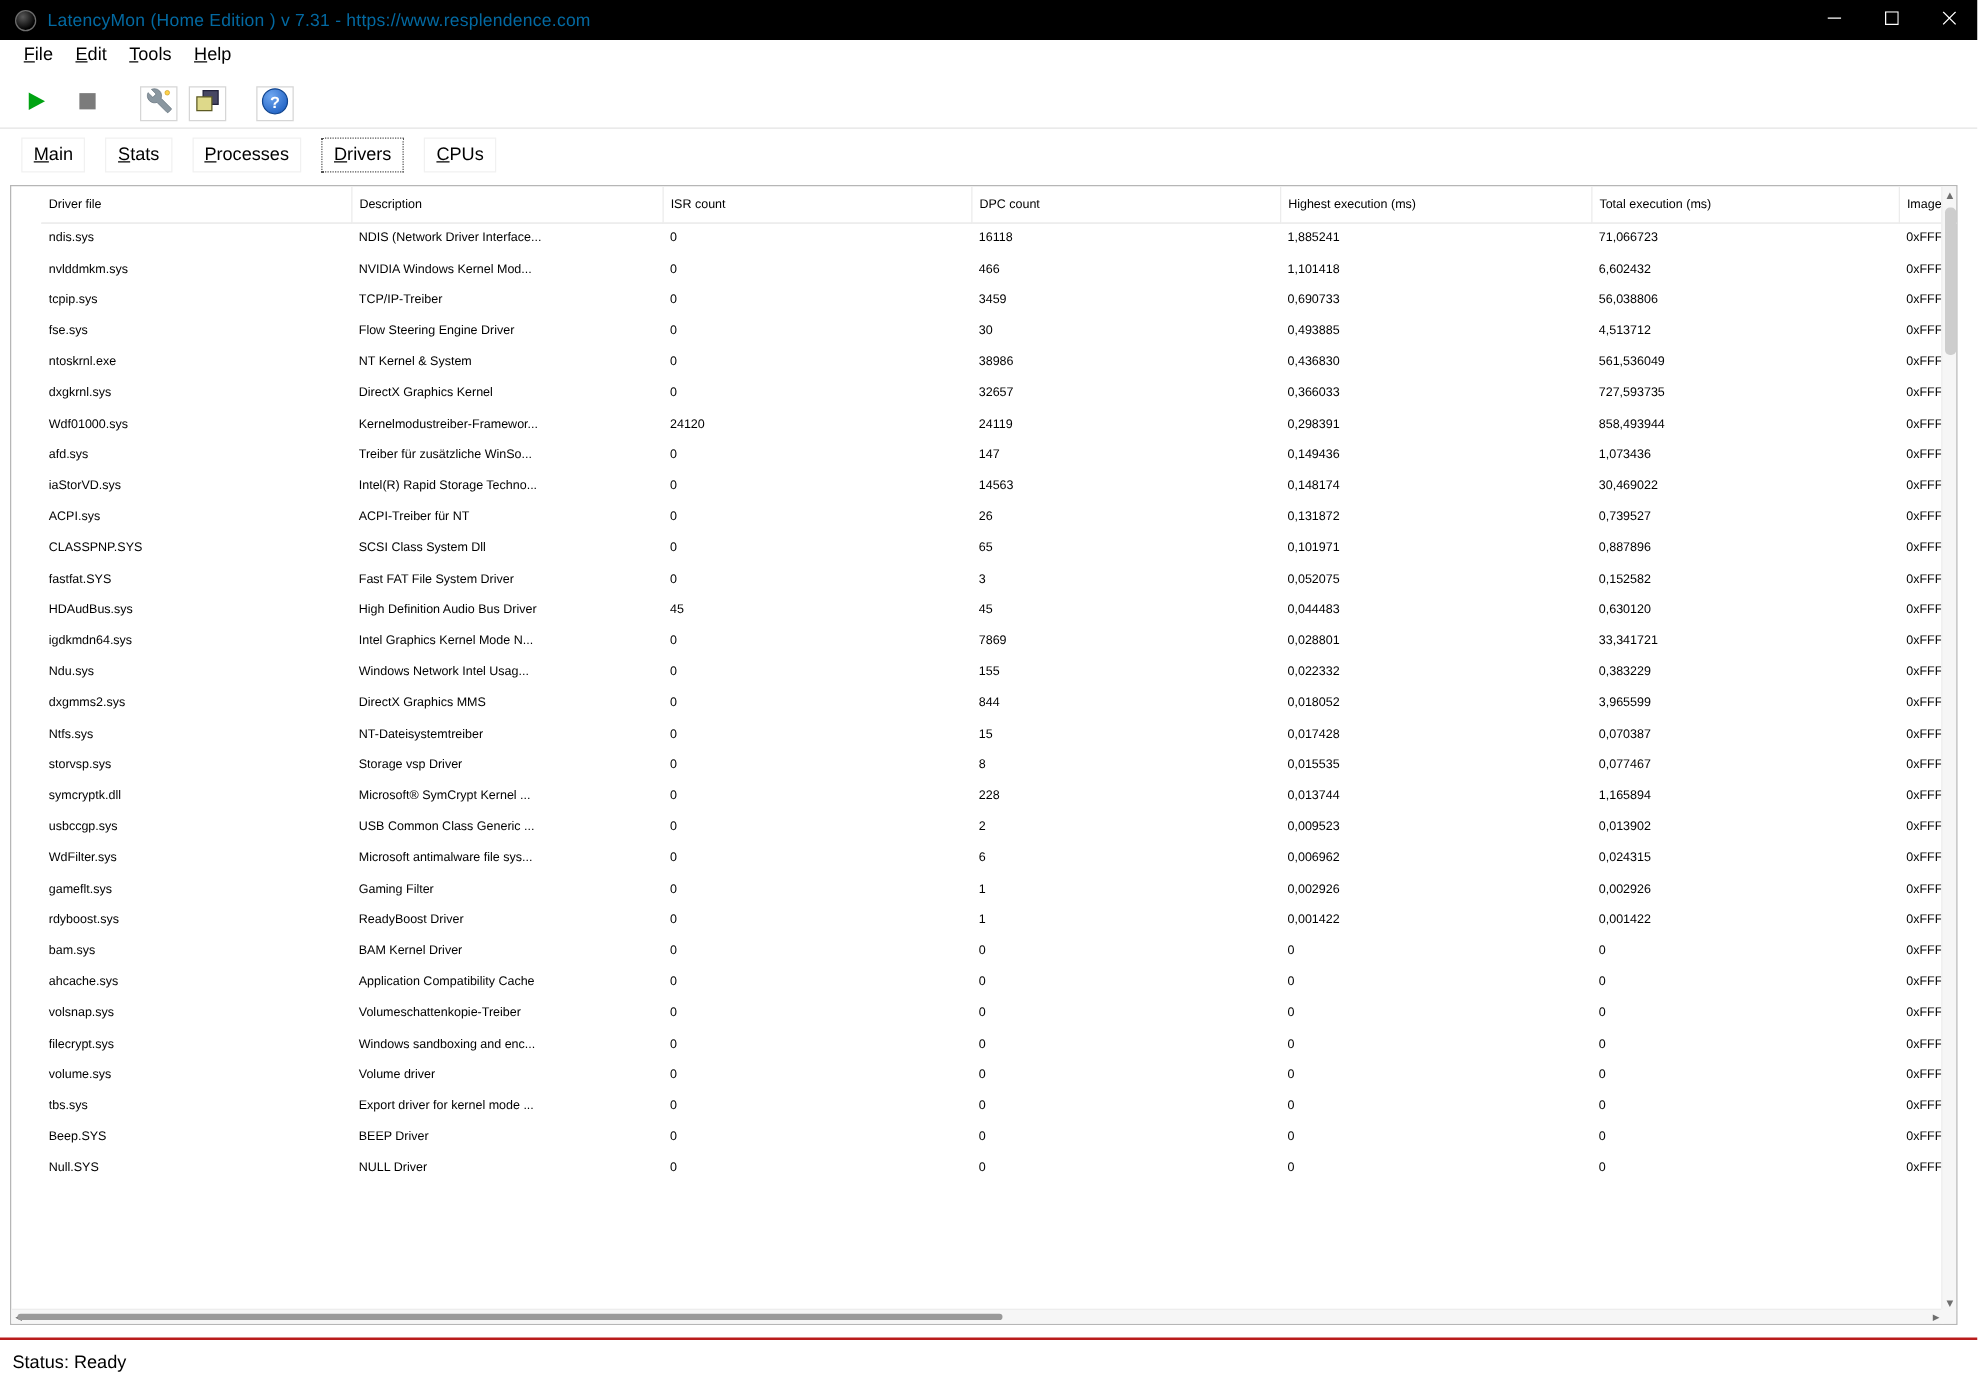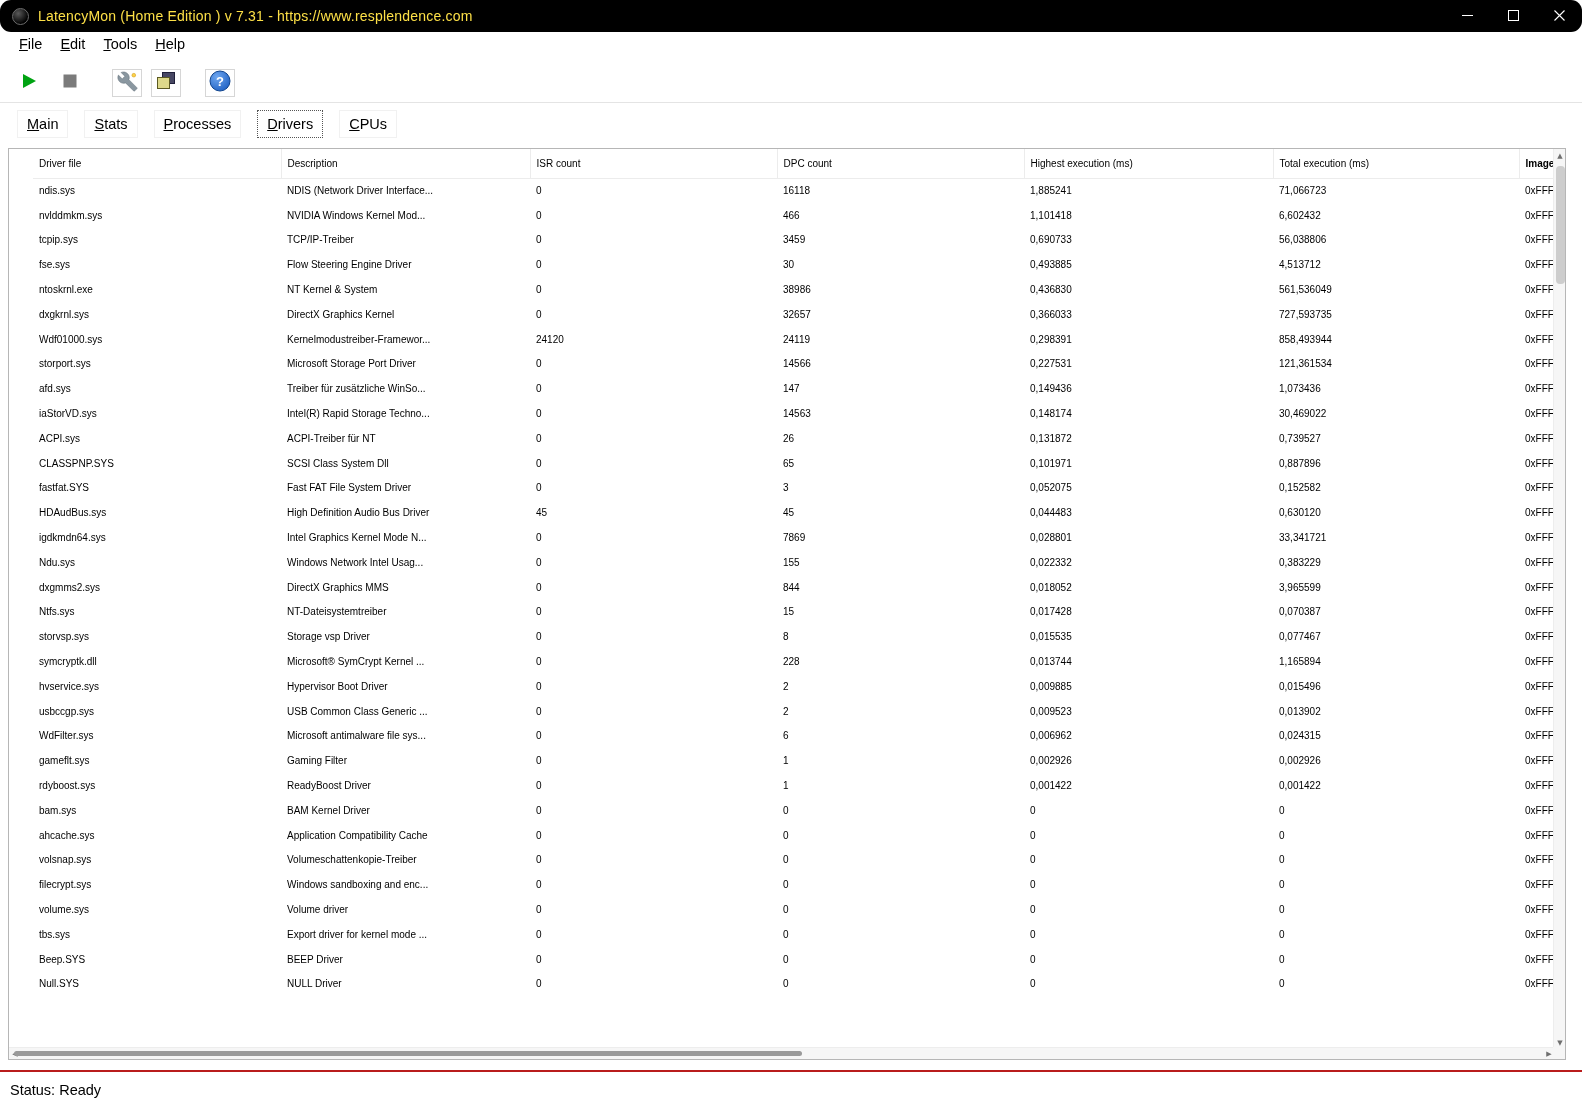--- a/index.html
+++ b/index.html
@@ -4,21 +4,21 @@
 <style>
   * { margin:0; padding:0; box-sizing:border-box; }
   html,body { width:1582px; height:1108px; }
   body {
     position:relative; background:#ffffff; color:#000;
     font-family:"Liberation Sans", sans-serif; font-size:14.5px; overflow:hidden;
   }
 
   
   .titlebar { position:absolute; top:0; left:0; right:0; height:32px; background:#000;
-    color:#fde047; display:flex; align-items:center;border-radius:11px; }
+    color:#0369a1; display:flex; align-items:center; }
   .app-icon { width:17px; height:17px; border-radius:50%; margin:0 9px 0 12px;
     background:radial-gradient(circle at 35% 30%, #5a5a5a, #000 72%); border:1px solid #6e6e6e; }
   .title-text { font-size:14px; letter-spacing:0.2px; white-space:nowrap; }
   .win-controls { margin-left:auto; display:flex; height:100%; }
   .win-btn { width:46px; height:100%; display:flex; align-items:center; justify-content:center; }
 
   
   .menubar { position:absolute; top:32px; left:0; right:0; height:31px; background:#fff;
     display:flex; padding-left:10px; }
   .menu-item { padding:4px 9px; cursor:default; }
@@ -40,21 +40,21 @@
   .tab { padding:5px 9px; margin-right:16px; border:1px solid #f1f1f1; white-space:nowrap; cursor:default; }
   .tab.active { border:1px dotted #555; }
 
   
   .listview { position:absolute; left:8px; top:148px; width:1558px; height:912px;
     border:1px solid #b6b6b6; background:#fff; overflow:hidden; }
   .lv-table { border-collapse:collapse; table-layout:fixed; width:1546px; font-size:10px;margin-left:24px; }
   .lv-table th { height:29px; font-weight:normal; text-align:left; padding:0 6px;
     border-right:1px solid #ececec; border-bottom:1px solid #ececec;
     white-space:nowrap; overflow:hidden; }
-  .lv-table th:last-child { border-right:none;font-weight:bold; }
+  .lv-table th:last-child { border-right:none; }
   .lv-table th:nth-child(1), .lv-table td:nth-child(1) { width:248px; }
   .lv-table th:nth-child(2), .lv-table td:nth-child(2) { width:249px; }
   .lv-table th:nth-child(3), .lv-table td:nth-child(3) { width:247px; }
   .lv-table th:nth-child(4), .lv-table td:nth-child(4) { width:247px; }
   .lv-table th:nth-child(5), .lv-table td:nth-child(5) { width:249px; }
   .lv-table th:nth-child(6), .lv-table td:nth-child(6) { width:246px; }
   .lv-table td { height:24.8px; padding:0 6px; white-space:nowrap; overflow:hidden; }
 
   
   .vscroll { position:absolute; top:0; right:0; width:12px; height:900px; background:#f6f6f6;
@@ -225,29 +225,20 @@
         <tr>
           <td>Wdf01000.sys</td>
           <td>Kernelmodustreiber-Framewor...</td>
           <td>24120</td>
           <td>24119</td>
           <td>0,298391</td>
           <td>858,493944</td>
           <td>0xFFF</td>
         </tr>
         <tr>
-          <td>storport.sys</td>
-          <td>Microsoft Storage Port Driver</td>
-          <td>0</td>
-          <td>14566</td>
-          <td>0,227531</td>
-          <td>121,361534</td>
-          <td>0xFFF</td>
-        </tr>
-        <tr>
           <td>afd.sys</td>
           <td>Treiber für zusätzliche WinSo...</td>
           <td>0</td>
           <td>147</td>
           <td>0,149436</td>
           <td>1,073436</td>
           <td>0xFFF</td>
         </tr>
         <tr>
           <td>iaStorVD.sys</td>
@@ -342,29 +333,20 @@
         <tr>
           <td>symcryptk.dll</td>
           <td>Microsoft® SymCrypt Kernel ...</td>
           <td>0</td>
           <td>228</td>
           <td>0,013744</td>
           <td>1,165894</td>
           <td>0xFFF</td>
         </tr>
         <tr>
-          <td>hvservice.sys</td>
-          <td>Hypervisor Boot Driver</td>
-          <td>0</td>
-          <td>2</td>
-          <td>0,009885</td>
-          <td>0,015496</td>
-          <td>0xFFF</td>
-        </tr>
-        <tr>
           <td>usbccgp.sys</td>
           <td>USB Common Class Generic ...</td>
           <td>0</td>
           <td>2</td>
           <td>0,009523</td>
           <td>0,013902</td>
           <td>0xFFF</td>
         </tr>
         <tr>
           <td>WdFilter.sys</td>

